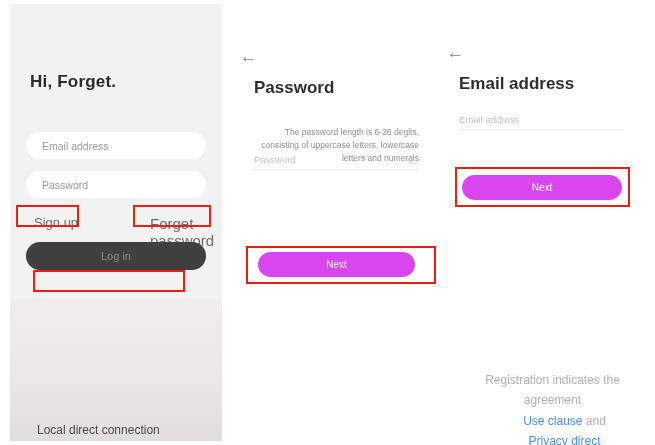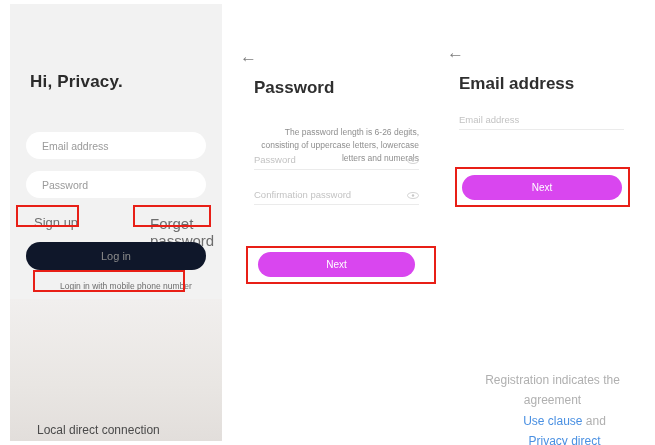--- a/index.html
+++ b/index.html
@@ -55,21 +55,21 @@
     color: #9a9a9a;
   }
   .p1-field.email { top: 128px; }
   .p1-field.password { top: 167px; }
   .p1-login {
     position: absolute;
     left: 16px;
     top: 238px;
     width: 180px;
     height: 28px;
-    background: #0f172a;
+    background: #404040;
     border-radius: 14px;
     display: flex;
     align-items: center;
     justify-content: center;
     font-size: 11px;
     color: #8b8b8b;
   }
   .p1-signup {
     position: absolute;
     left: 24px;
@@ -220,38 +220,37 @@
     <div class="p1-scene">
       
       
       
       
       
       
       
     </div>
 
-    <div class="p1-welcome">Hi, Privacy.</div>
+    <div class="p1-welcome">Hi, Forget.</div>
 
     <div class="p1-field email">
       <span>Email address</span>
     </div>
 
     <div class="p1-field password">
       <span>Password</span>
     </div>
 
     <div class="p1-signup">Sign up</div>
     <div class="p1-forget">Forget password</div>
 
     <div class="p1-login">
       <span>Log in</span>
     </div>
 
-    <div class="p1-mobile">Login in with mobile phone number</div>
     <div class="p1-local">Local direct connection</div>
   </div>
 
   <div class="redbox rb-signup"></div>
   <div class="redbox rb-forget"></div>
   <div class="redbox rb-mobile"></div>
 
   <div class="panel panel2"></div>
 
   <div class="back-arrow p2-back">←</div>
@@ -261,29 +260,20 @@
   <div class="line-field p2-pass">
     <span>Password</span>
     <span class="eye-icon">
       <svg viewBox="0 0 24 14" width="12" height="9">
           <ellipse cx="12" cy="7" rx="11" ry="6" fill="none" stroke="#c8c8c8" stroke-width="1.6"></ellipse>
           <circle cx="12" cy="7" r="2.4" fill="#c8c8c8"></circle>
         </svg>
     </span>
   </div>
 
-  <div class="line-field p2-confirm">
-    <span>Confirmation password</span>
-    <span class="eye-icon">
-      <svg viewBox="0 0 24 14" width="12" height="9">
-          <ellipse cx="12" cy="7" rx="11" ry="6" fill="none" stroke="#c8c8c8" stroke-width="1.6"></ellipse>
-          <circle cx="12" cy="7" r="2.4" fill="#c8c8c8"></circle>
-        </svg>
-    </span>
-  </div>
 
   <div class="next-btn p2-next">
     <span>Next</span>
   </div>
 
   <div class="redbox rb-p2next"></div>
 
   <div class="panel panel3"></div>
 
   <div class="back-arrow p3-back">←</div>

